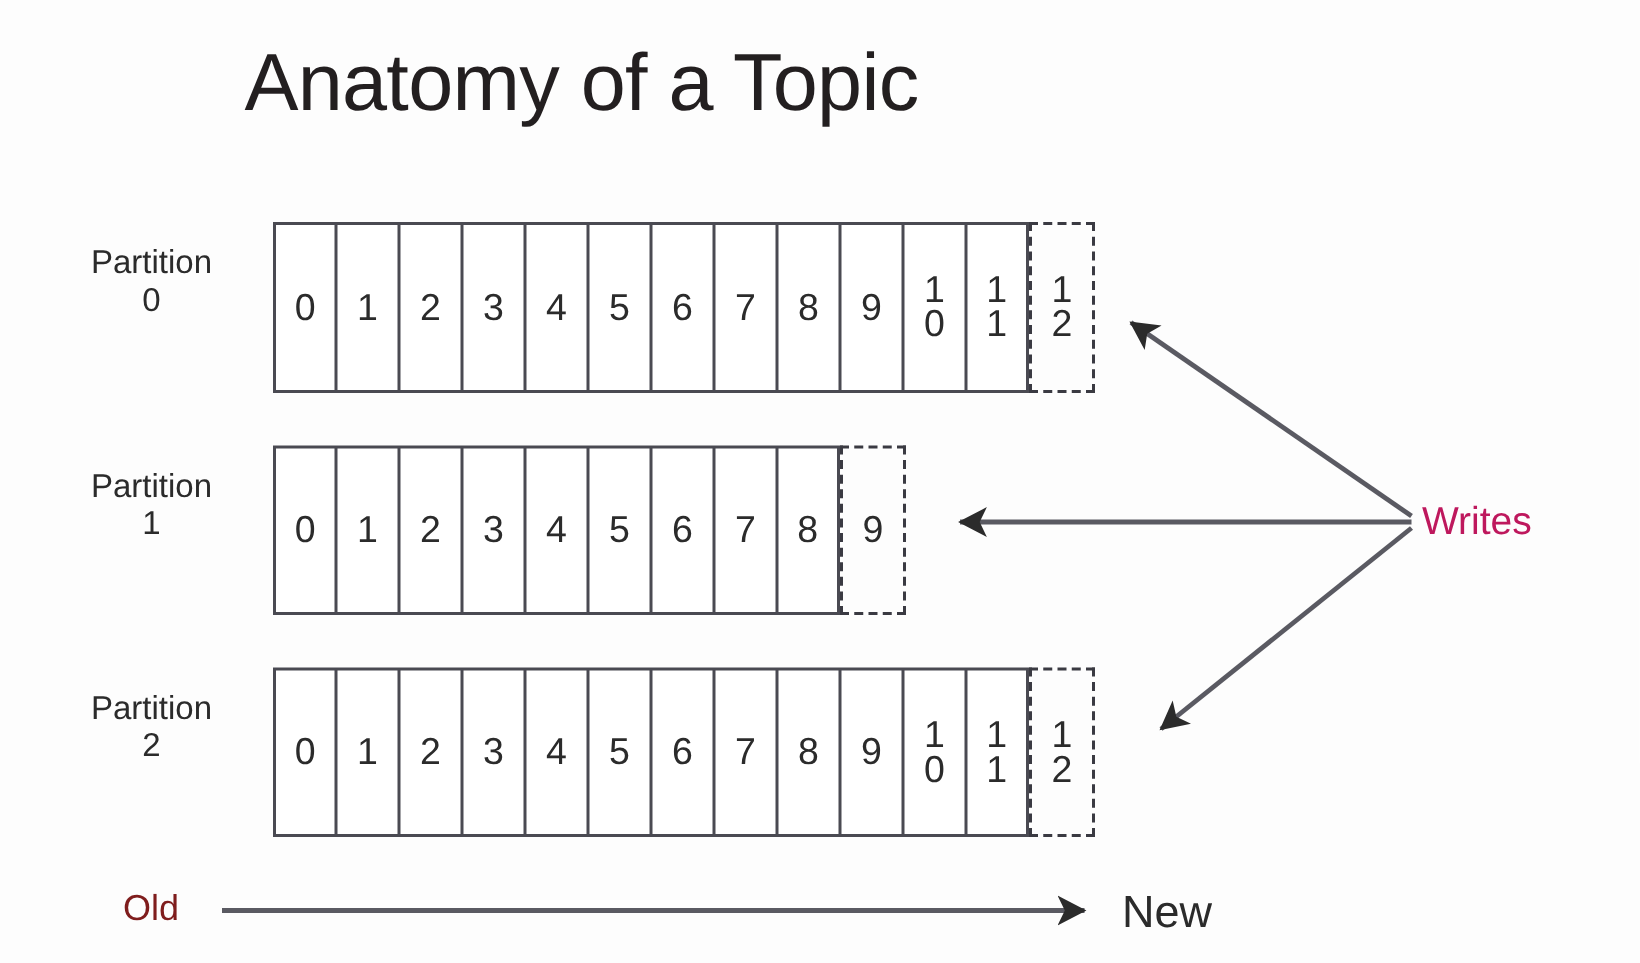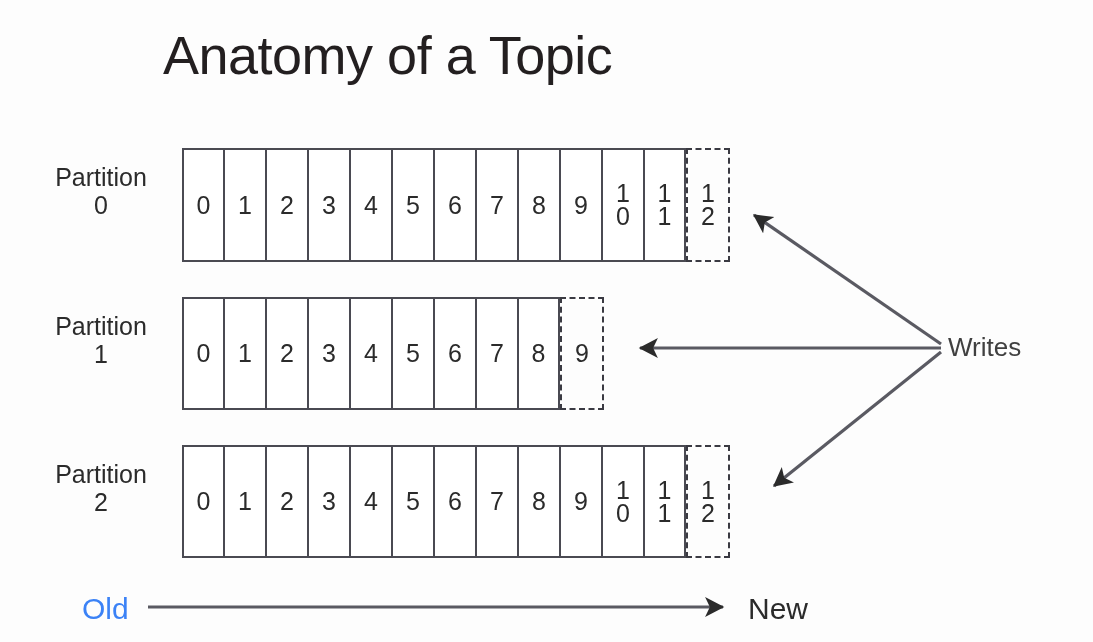--- a/index.html
+++ b/index.html
@@ -37,21 +37,21 @@
   }
 
   
   .partition-row {
     position: absolute;
   }
 
   .partition-label {
     position: absolute;
     text-align: center;
-    font-size: 25px;
+    font-size: 22px;
     line-height: 1.12;
     color: #2b2b2b;
     white-space: nowrap;
     font-family: "Liberation Sans", sans-serif;
   }
 
   .segments {
     position: absolute;
     display: flex;
     align-items: stretch;
@@ -86,40 +86,40 @@
     border-left-width: 2px;
     background: transparent;
   }
 
   
   #writes-label {
     position: absolute;
     left: 948px;
     top: 332px;
     font-size: 26px;
-    color: #404040;
+    color: #be185d;
     white-space: nowrap;
     font-family: "Liberation Sans", sans-serif;
   }
 
   #arrow-layer, #axis-layer {
     position: absolute;
     left: 0; top: 0;
     width: 1093px;
     height: 642px;
     pointer-events: none;
   }
 
   
   #old-label {
     position: absolute;
     left: 82px;
     top: 592px;
-    font-size: 30px;
-    color: #3b82f6;
+    font-size: 24px;
+    color: #7f1d1d;
     font-family: "Liberation Sans", sans-serif;
   }
   #new-label {
     position: absolute;
     left: 748px;
     top: 592px;
     font-size: 30px;
     color: #2b2b2b;
     font-family: "Liberation Sans", sans-serif;
   }

